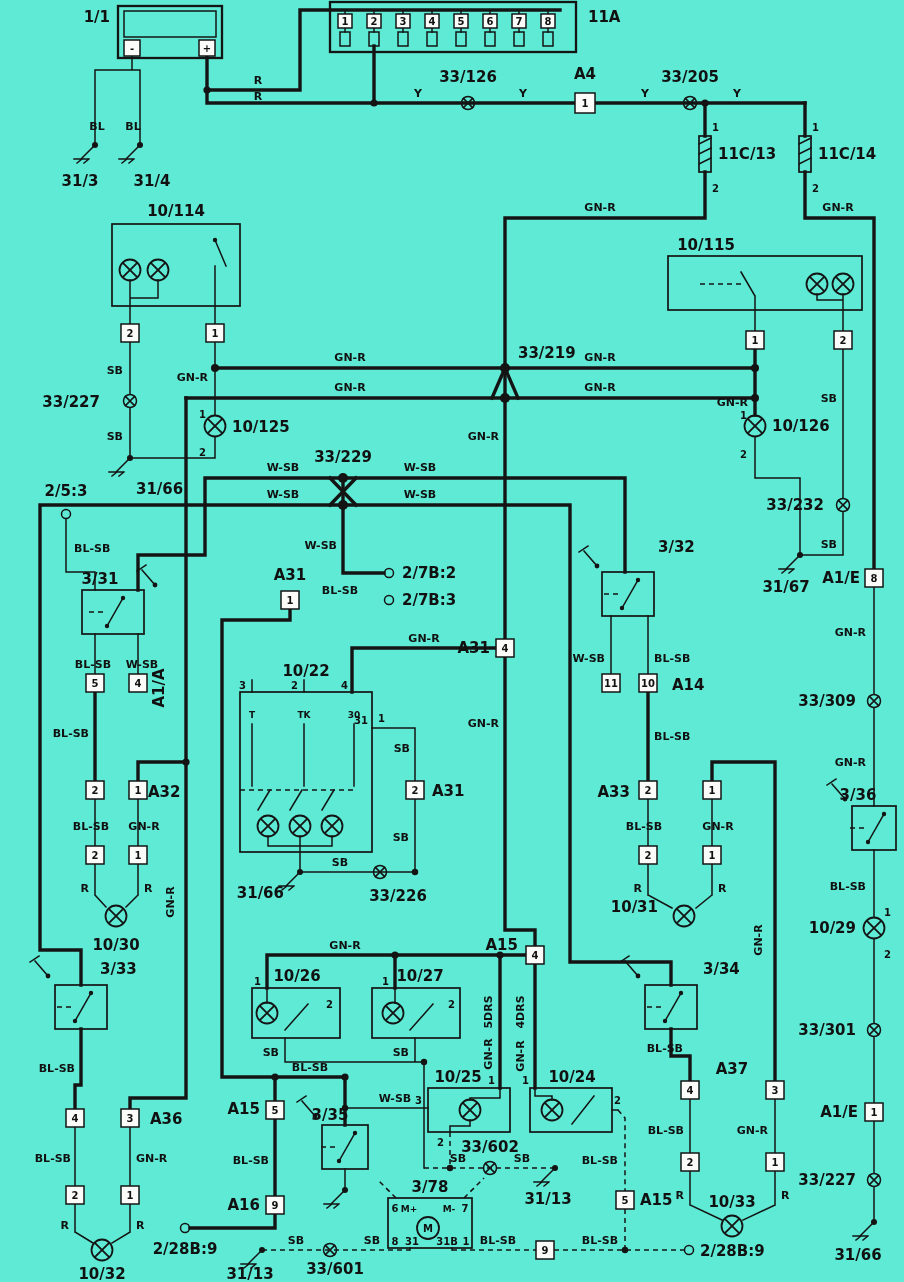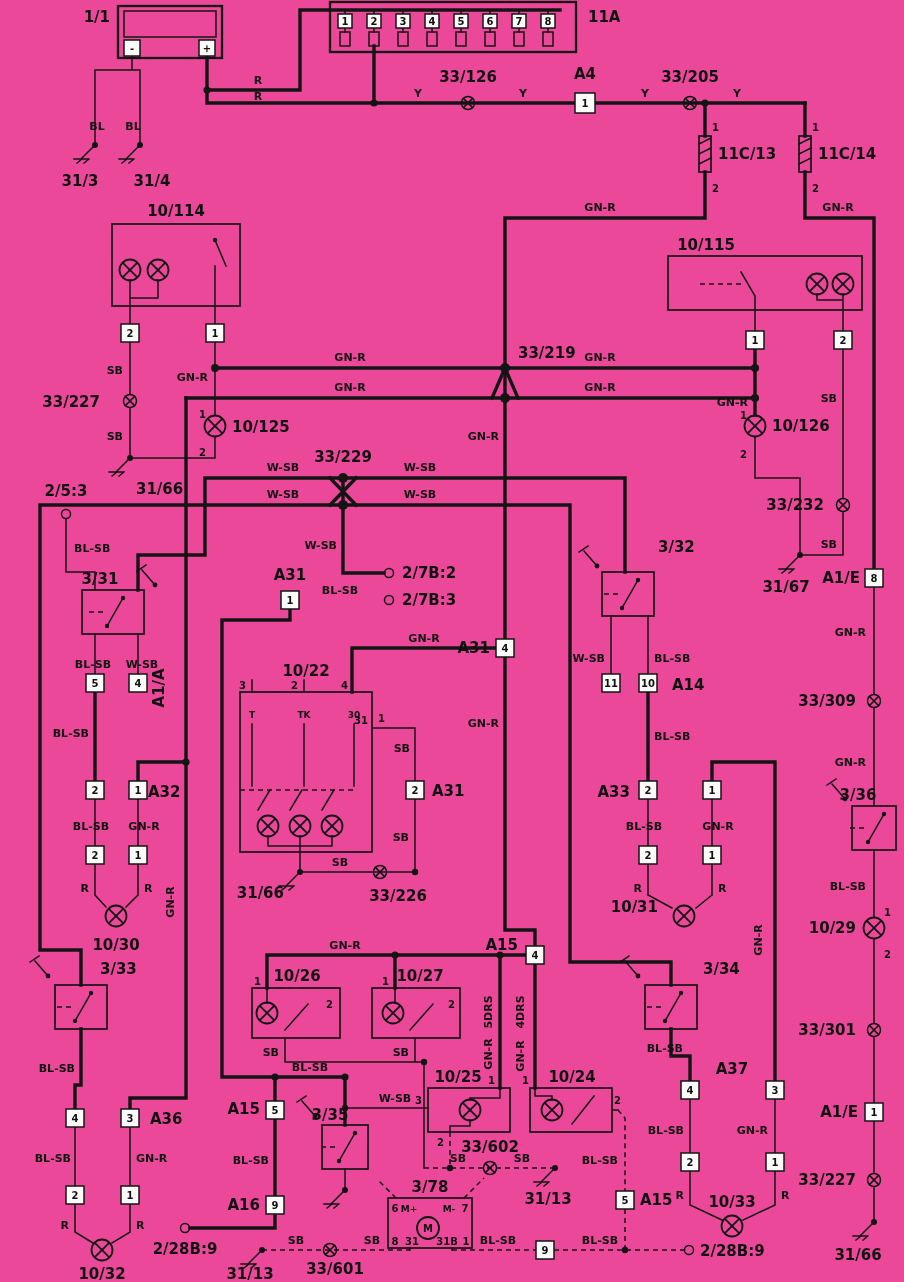--- a/index.html
+++ b/index.html
@@ -1,16 +1,16 @@
 <!DOCTYPE html>
 <html><head>
 <meta charset="utf-8">
 <style>
   html,body{margin:0;padding:0;background:#f6f6f4;}
-  #stage{width:904px;height:1282px;background:#ec4899;position:relative;}
+  #stage{width:904px;height:1282px;background:#5eead4;position:relative;}
   svg{display:block}
   .w{stroke:#141414;stroke-width:3.4;fill:none;stroke-linecap:square}
   .t{stroke:#141414;stroke-width:1.5;fill:none;stroke-linecap:square}
   .t2{stroke:#141414;stroke-width:1.8;fill:none}
   .d{stroke:#141414;stroke-width:1.5;fill:none;stroke-dasharray:5 4}
   .box{stroke:#141414;stroke-width:1.7;fill:none}
   .boxw{stroke:#141414;stroke-width:2.3;fill:none}
   .pin{stroke:#141414;stroke-width:1.5;fill:#fbfbf9}
   .dot{fill:#141414;stroke:none}
   text{font-family:"DejaVu Sans","Liberation Sans",sans-serif;fill:#111;font-weight:bold}

